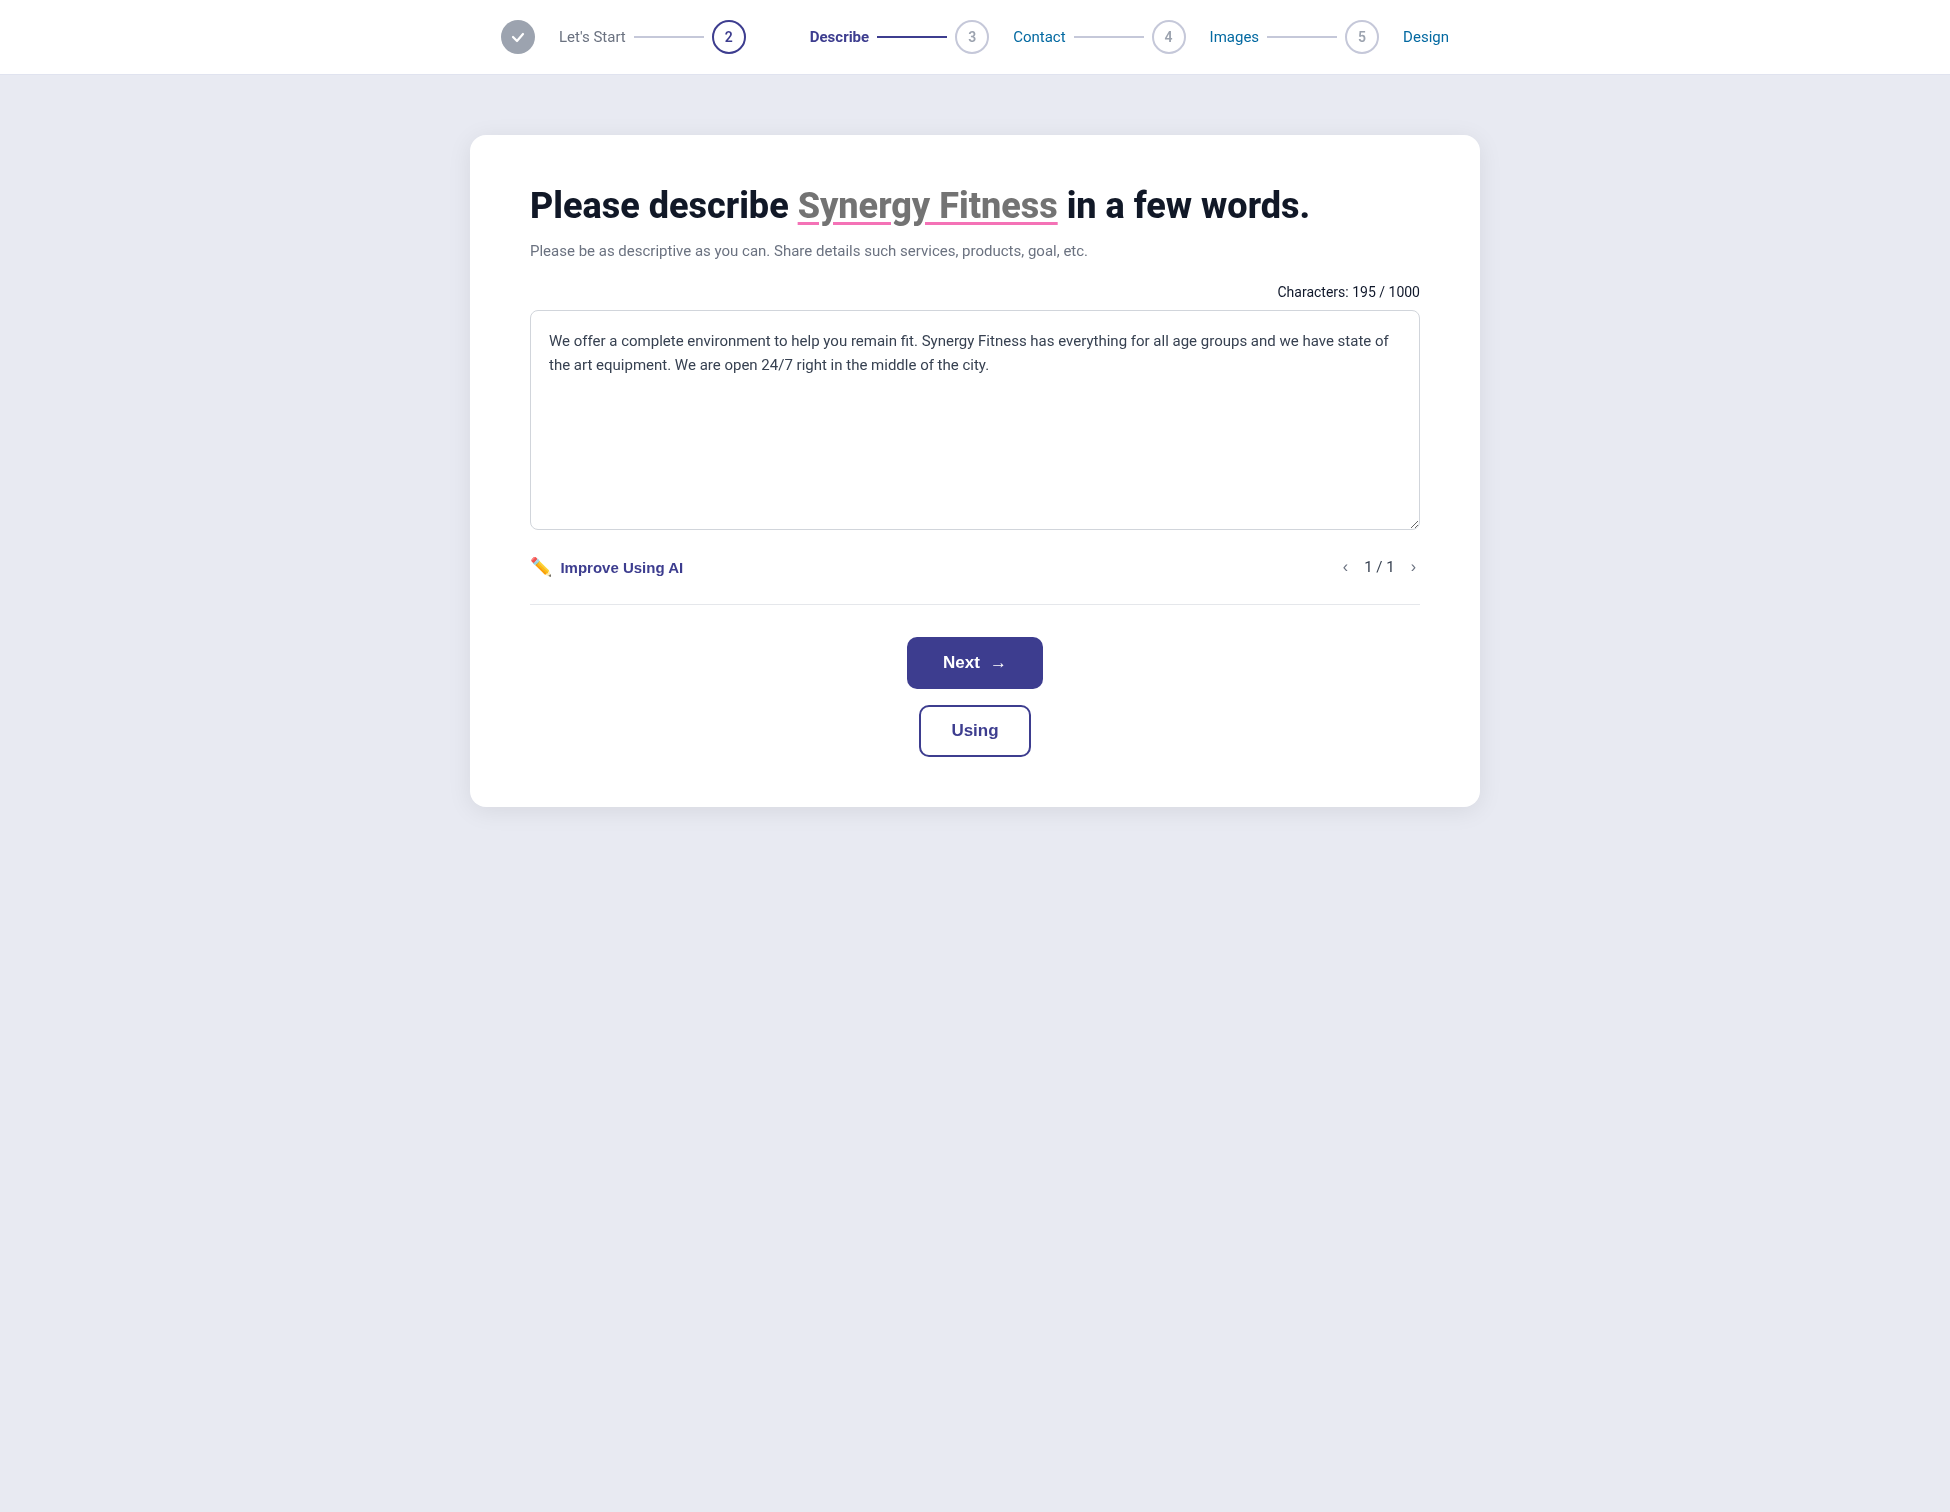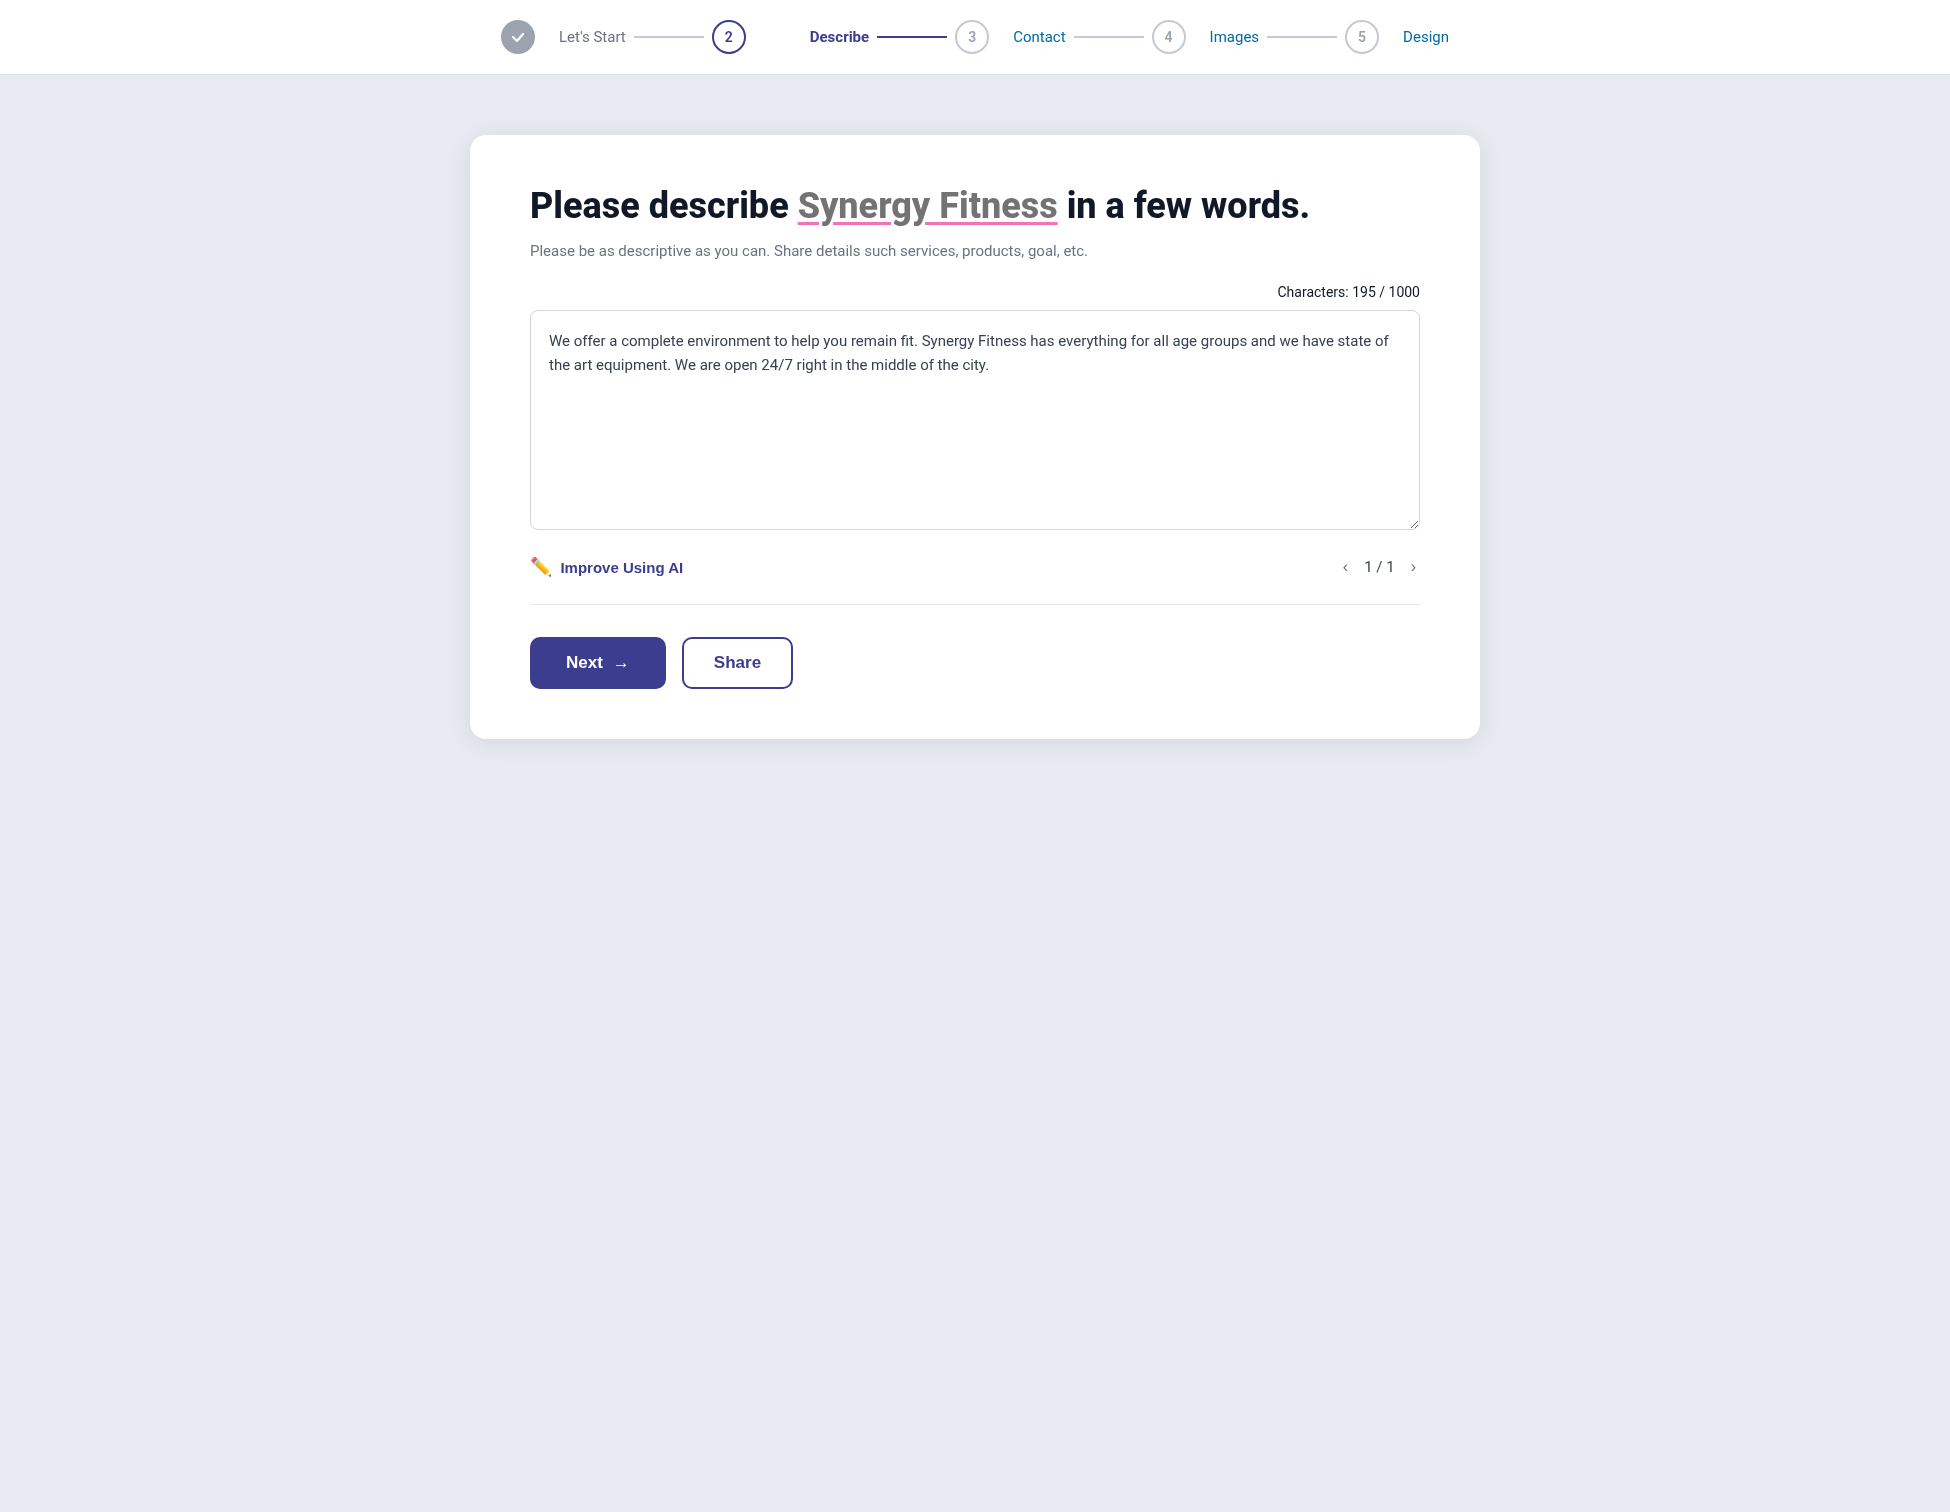--- a/index.html
+++ b/index.html
@@ -199,20 +199,21 @@
     .divider {
       height: 1px;
       background: #e5e7eb;
       margin-bottom: 32px;
     }
 
     .actions {
       display: flex;
       gap: 16px;
       align-items: center;
+      flex-direction: column;
     }
 
     .btn-next {
       background-color: #3d3d8f;
       color: #fff;
       border: none;
       border-radius: 10px;
       padding: 16px 36px;
       font-size: 17px;
       font-weight: 600;
@@ -327,18 +328,18 @@
     
     <div class="divider"></div>
 
     
     <div class="actions">
       <button class="btn-next">
         <span>Next</span>
         <span>→</span>
       </button>
       <button class="btn-back">
-        <span>Share</span>
+        <span>Using</span>
       </button>
     </div>
 
   </div>
 </div>
 
 </body></html>

